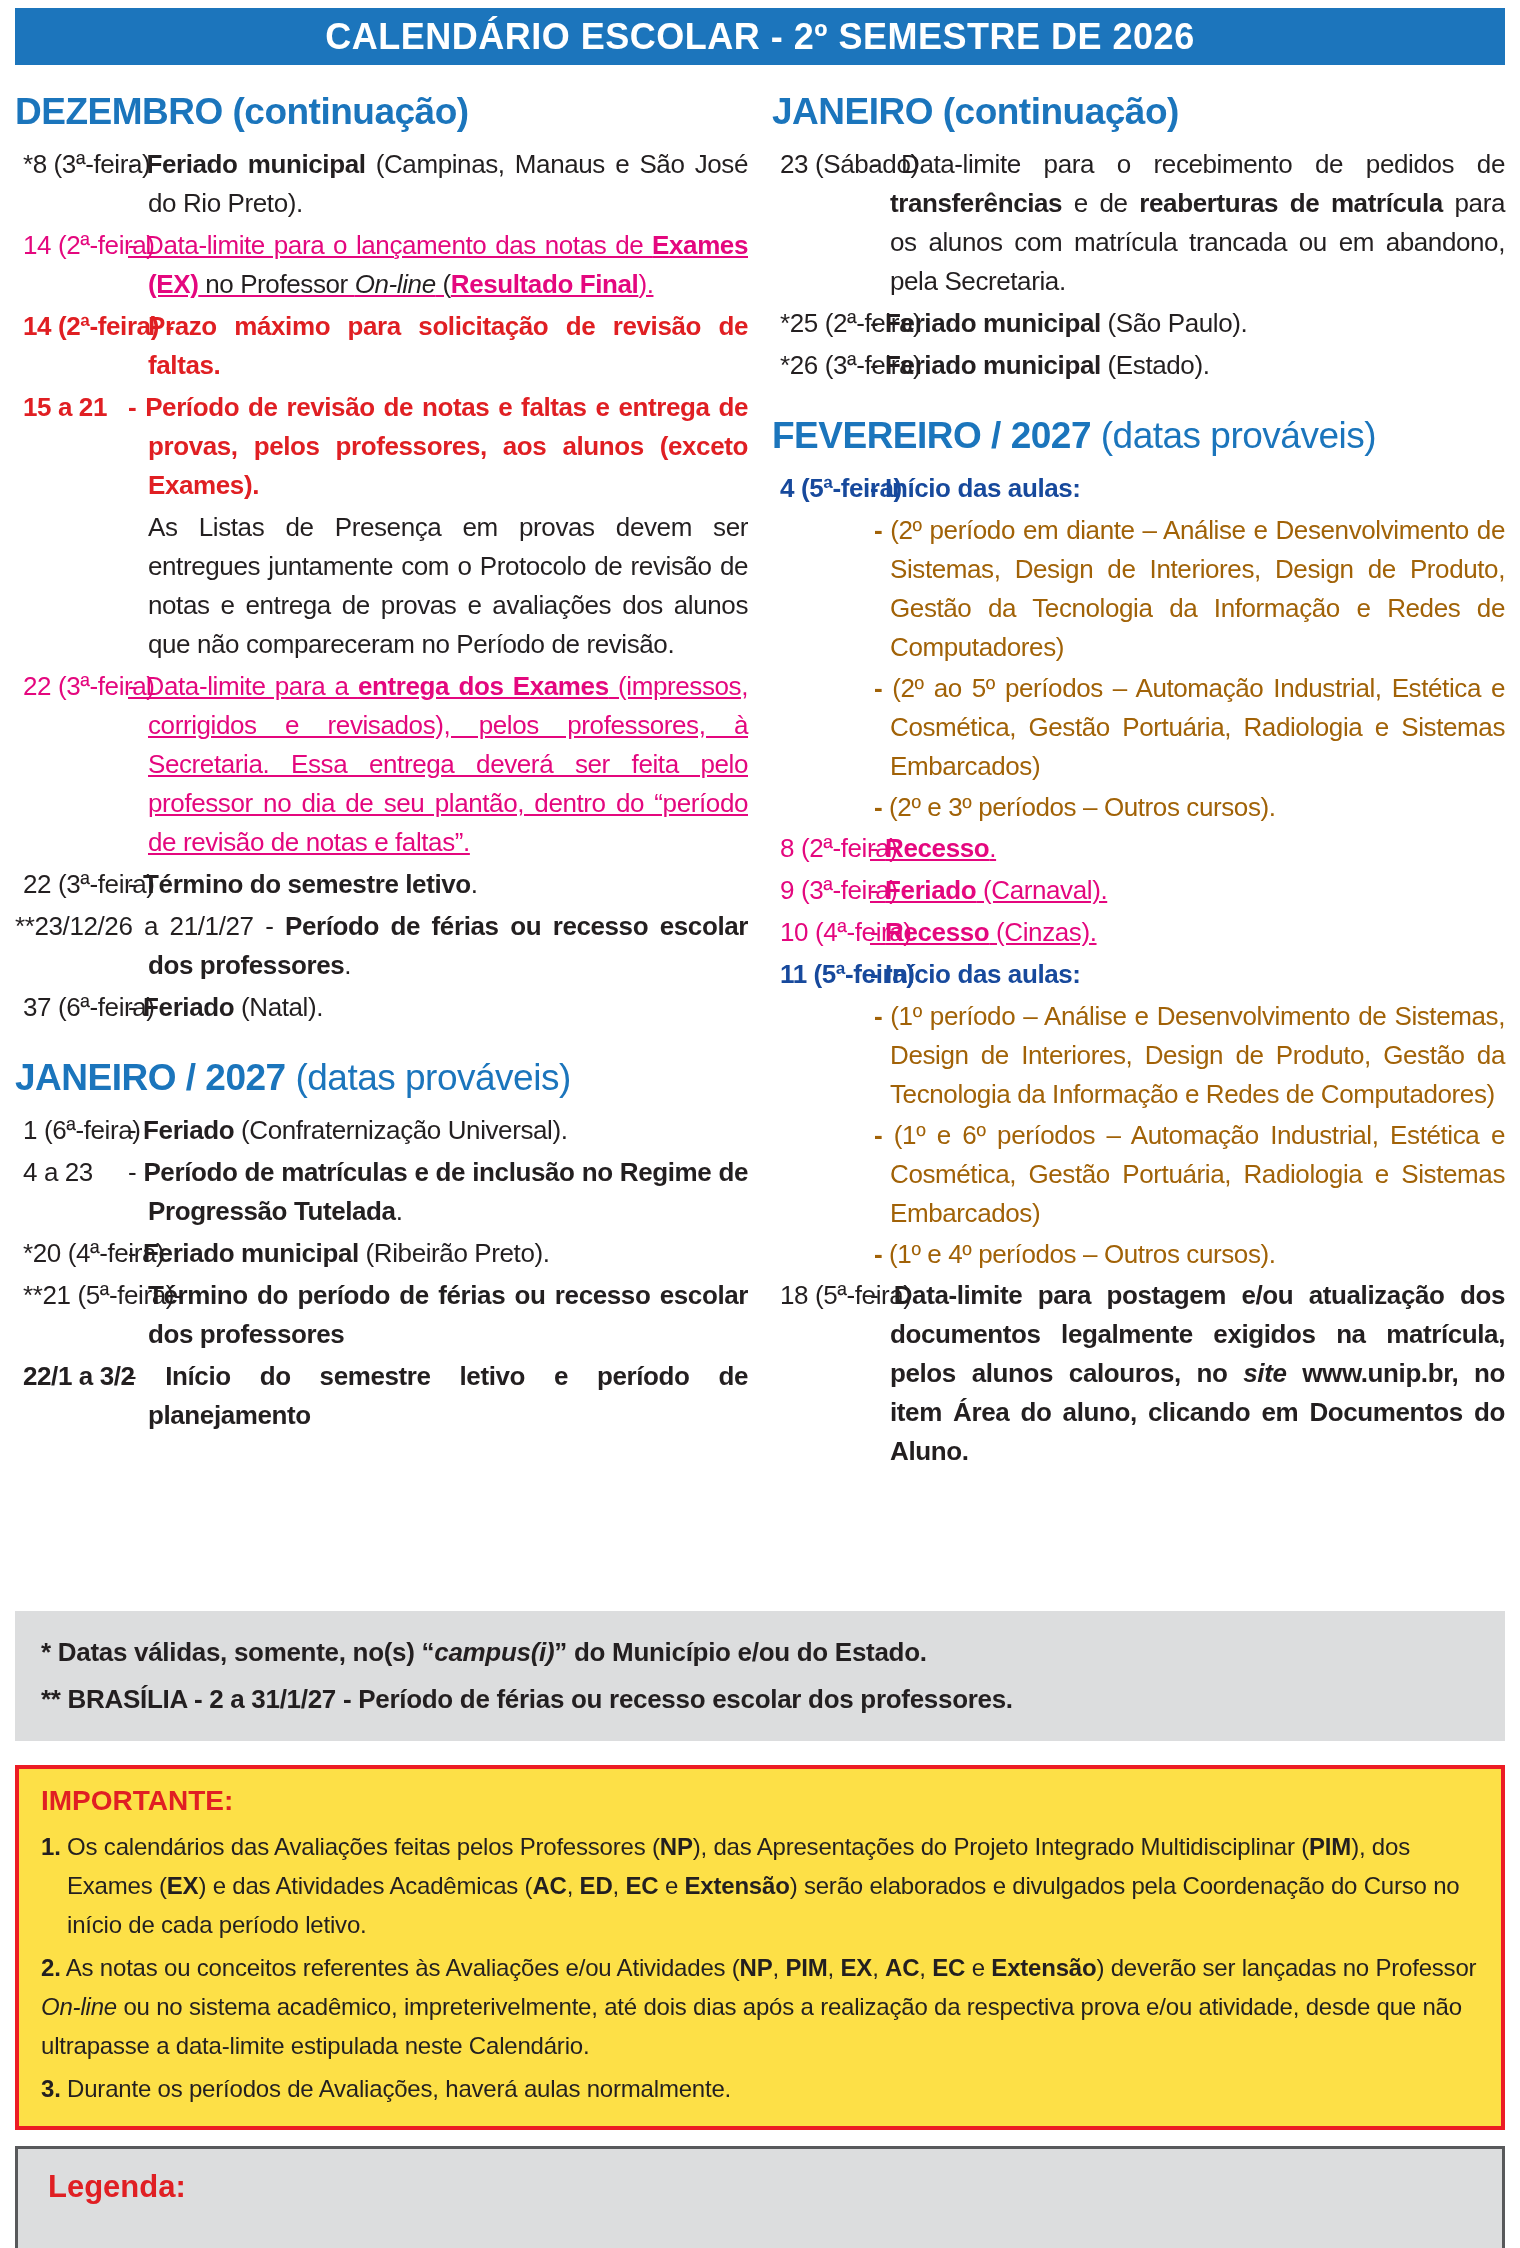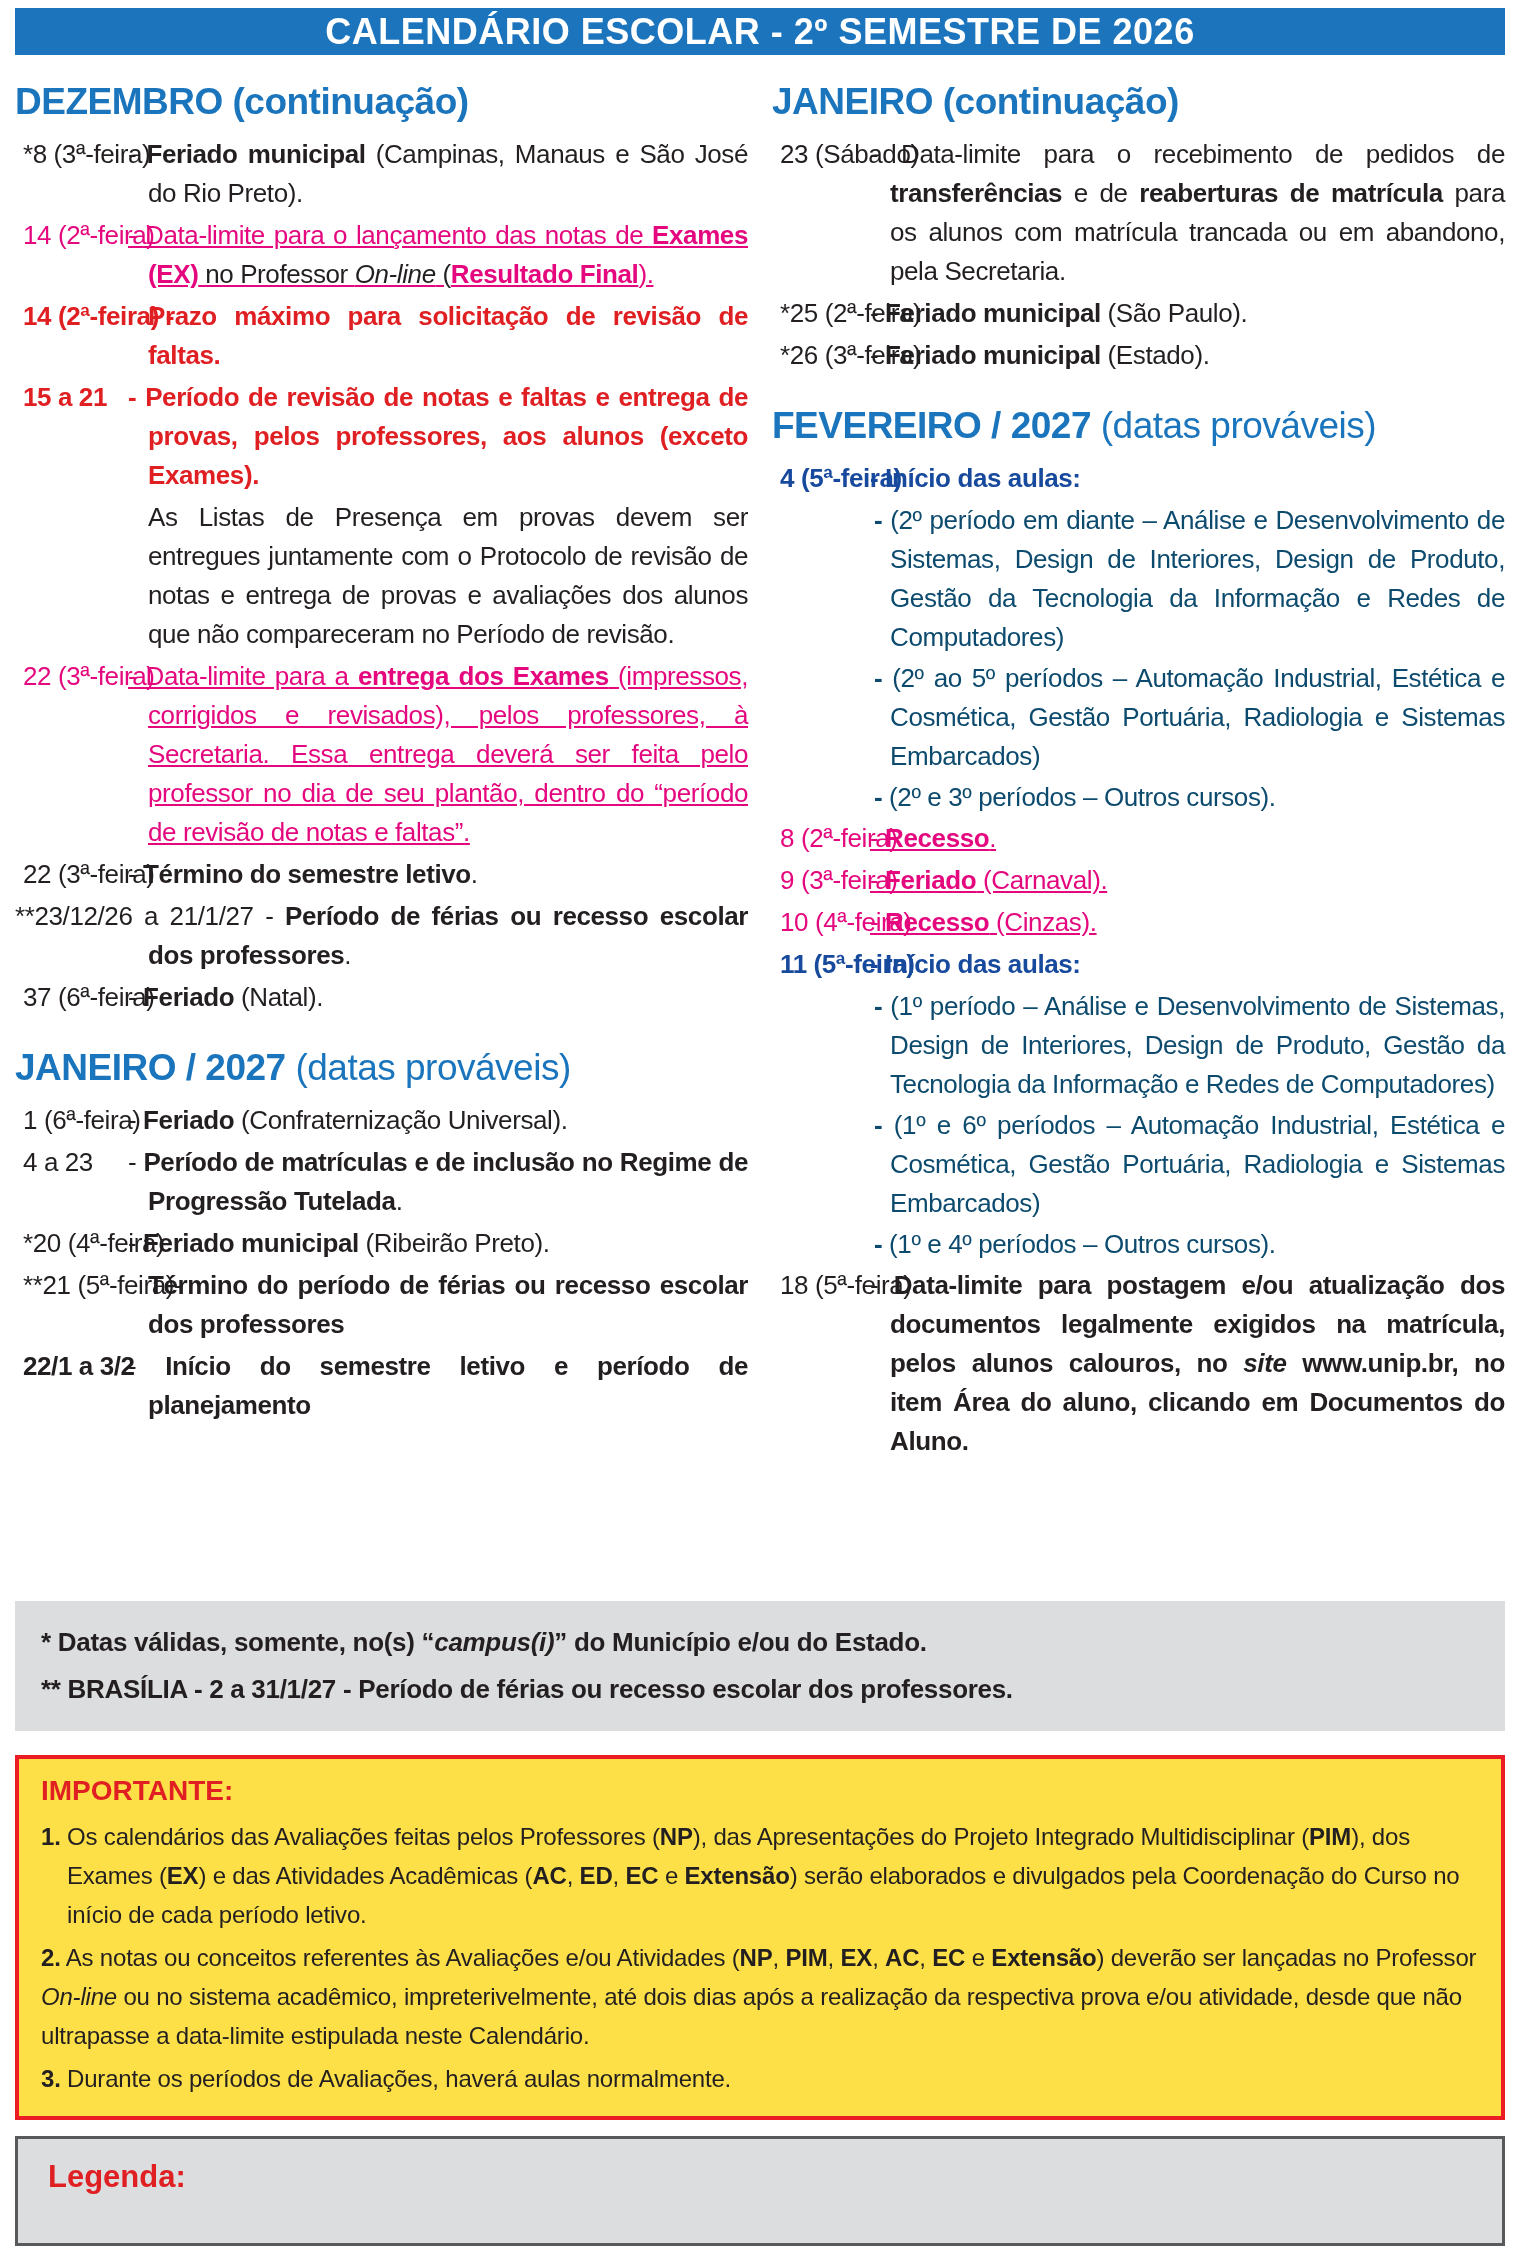--- a/index.html
+++ b/index.html
@@ -1,35 +1,35 @@
 <!DOCTYPE html>
 <html><head>
 <meta charset="utf-8">
 <style>
   html,body{margin:0;padding:0;background:#fff;}
   body{width:1520px;height:2248px;overflow:hidden;font-family:"Liberation Sans",sans-serif;color:#231F20;}
   .page{padding:8px 15px 0 15px;}
-  .header-bar{height:47px;background:#1C75BC;display:flex;align-items:center;justify-content:center;}
+  .header-bar{height:57px;background:#1C75BC;display:flex;align-items:center;justify-content:center;}
   .header-bar .title{color:#fff;font-weight:700;font-size:36px;letter-spacing:0.5px;}
   .columns{display:flex;gap:24px;margin-top:16px;min-height:1500px;align-items:flex-start;}
   .col{flex:1;min-width:0;}
   .sec-h{font-size:37px;font-weight:700;color:#1B75BC;margin:30px 0 12px 0;letter-spacing:-0.5px;}
   .sec-h:first-child{margin-top:10px;}
   .sec-h .st{font-weight:400;}
   .sec-h .st.b{font-weight:700;}
   .entry{position:relative;text-align:justify;font-size:26px;line-height:39px;letter-spacing:-0.4px;margin-bottom:3px;}
   #col-0 .entry,#col-0 .entry-after{padding-left:133px;}
   #col-1 .entry{padding-left:118px;}
   .entry .date{position:absolute;left:8px;top:0;white-space:nowrap;}
   .entry .body{text-indent:-20px;}
   .entry .body.nh{text-indent:0;}
   .entry.inline{padding-left:133px;}
   .entry.inline .body{text-indent:-133px;}
   .entry-after{text-align:justify;font-size:26px;line-height:39px;letter-spacing:-0.4px;color:#231F20;margin-bottom:3px;}
-  .sub{position:relative;padding-left:118px;text-align:justify;font-size:26px;line-height:39px;letter-spacing:-0.4px;color:#0c4a6e;margin-bottom:2px;}
+  .sub{position:relative;padding-left:118px;text-align:justify;font-size:26px;line-height:39px;letter-spacing:-0.4px;color:#a16207;margin-bottom:2px;}
   .sub .body{text-indent:-16px;}
   .e-black{color:#231F20;}
   .e-magenta{color:#E4077E;text-decoration:underline;}
   .e-red{color:#E01F23;font-weight:700;}
   .e-navy{color:#17499C;font-weight:700;}
   .b{font-weight:700;}
   .i{font-style:italic;}
   .c-black{color:#231F20;}
   .notes-box{background:#DCDDDE;margin-top:30px;padding:18px 26px;font-weight:700;font-size:26px;line-height:47px;letter-spacing:-0.3px;}
   .important-box{border:4px solid #EC1C24;margin-top:24px;padding:10px 22px 14px 22px;background:#fde047;}

